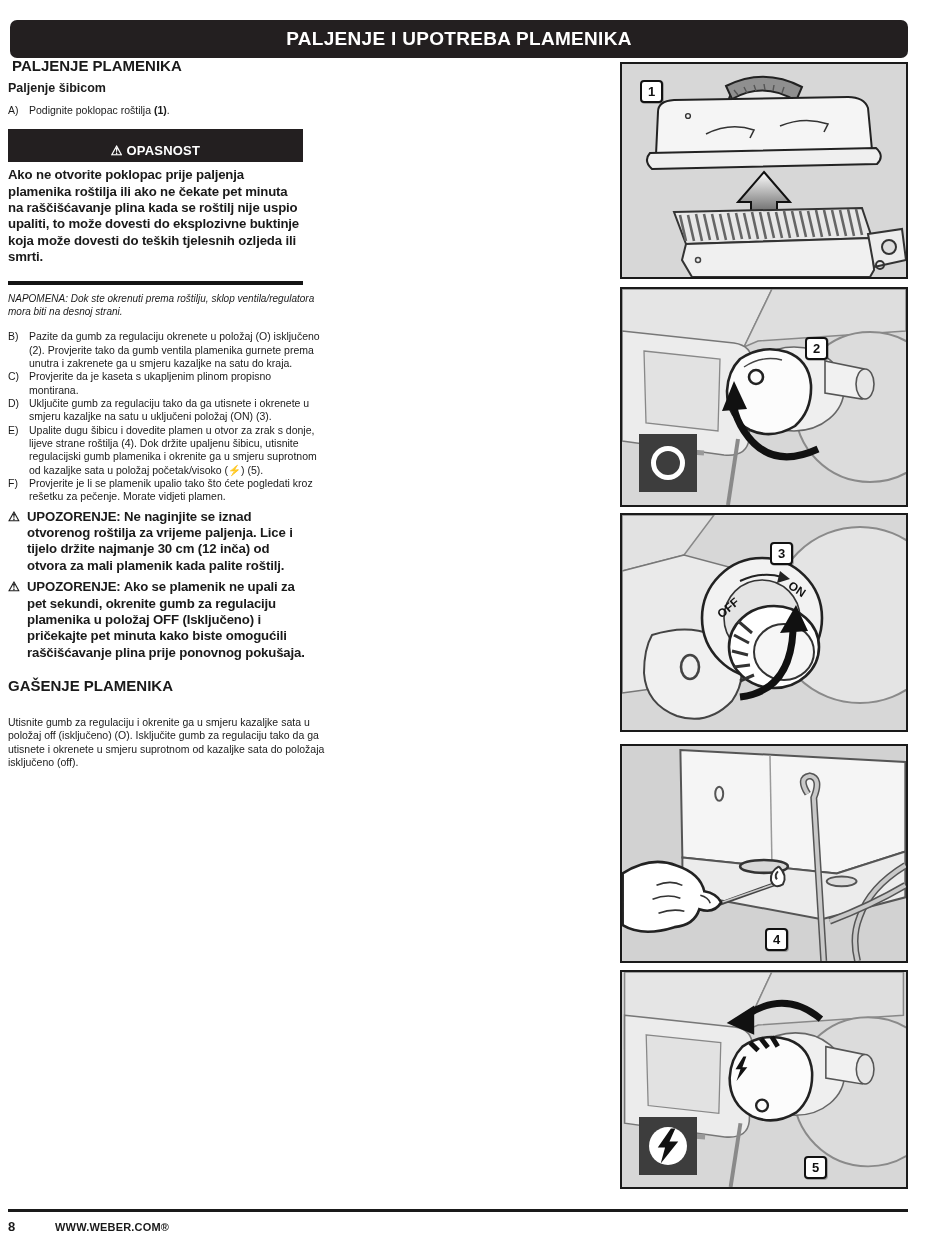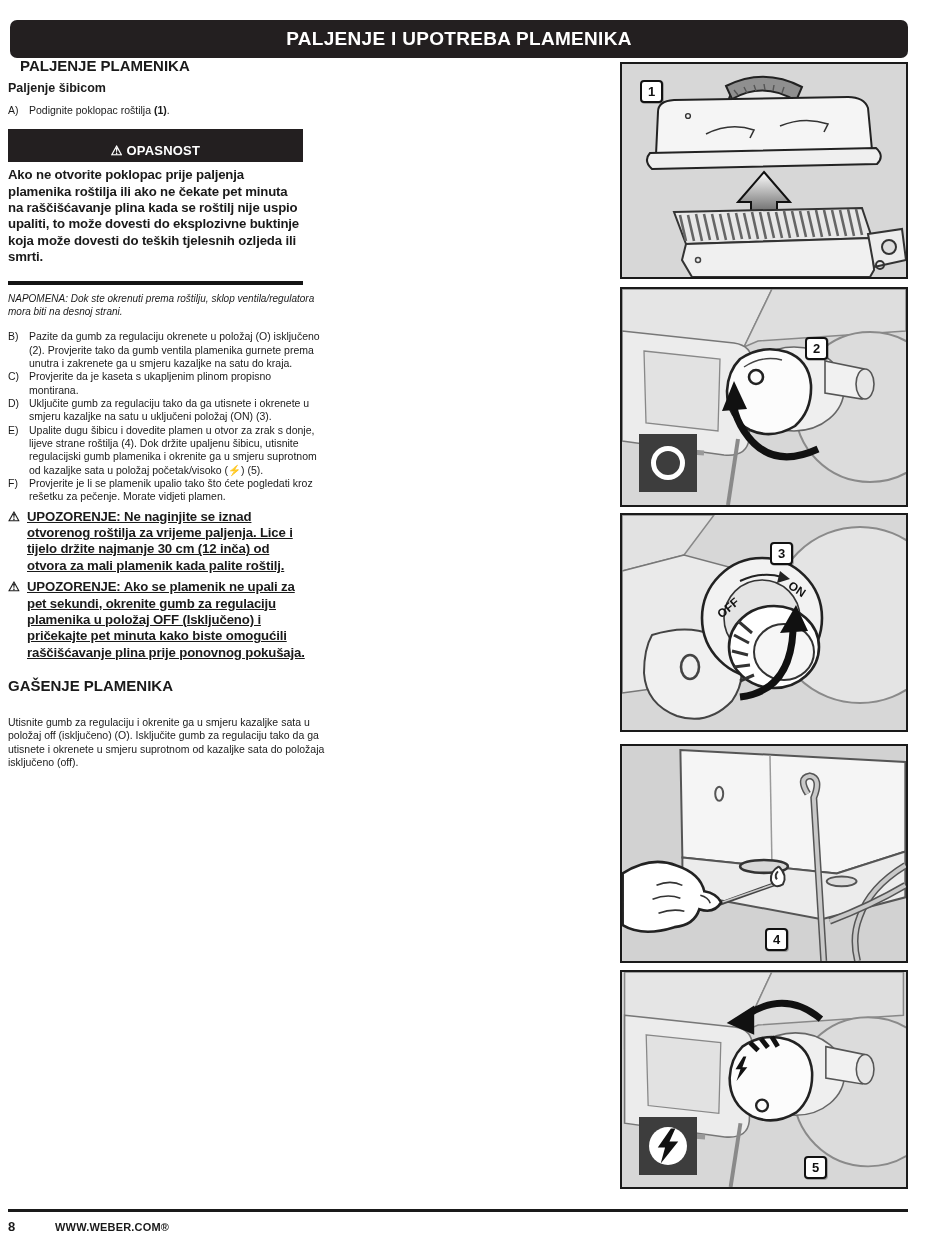--- a/index.html
+++ b/index.html
@@ -10,21 +10,21 @@
   }
   
   .header-bar {
     position: absolute; left: 10px; top: 20px; width: 898px; height: 38px;
     background: #231f20; border-radius: 7px; color: #fff;
     display: flex; align-items: center; justify-content: center;
     font-size: 19px; font-weight: bold; letter-spacing: .3px;
   }
   
   .left-col { position: absolute; left: 8px; top: 57px; width: 474px; }
-  .sec-title { font-size: 15px; font-weight: bold; margin: 0 12px 7px; }
+  .sec-title { font-size: 15px; font-weight: bold; margin: 0 4px 7px; }
   .sub-title { font-size: 12.5px; font-weight: bold; margin: 0 0 9px; }
   .step { display: flex; font-size: 10.5px; line-height: 1.27; }
   .step-label { width: 21px; flex: none; }
   .step-text { width: 292px; }
   .step-a { margin-bottom: 12px; }
   .bold { font-weight: bold; }
   .danger-bar {
     width: 295px; background: #231f20; color: #fff; text-align: center;
     font-weight: bold; font-size: 13px; padding: 14px 0 4px; letter-spacing: .2px;
   }
@@ -35,21 +35,21 @@
   .note {
     width: 312px; font-style: italic; font-size: 10px; line-height: 1.25;
     margin: 8px 0 12px;
   }
   .steps { width: 318px; }
   .warning {
     display: flex; width: 302px; font-weight: bold; font-size: 13.2px;
     line-height: 1.24; letter-spacing: -.15px; margin-top: 5px;
   }
   .warn-icon { width: 19px; flex: none; font-weight: bold; }
-  .warn-text { flex: 1; text-decoration: underline; }
+  .warn-text { flex: 1; }
   .gasenje-title { font-size: 15px; font-weight: bold; margin: 16px 0 22px; }
   .gasenje-text { width: 324px; font-size: 10.5px; line-height: 1.27; }
   
   .panel {
     position: absolute; left: 620px; width: 288px;
     background: #d7d7d7; border: 2px solid #1a1a1a;
   }
   .panel svg { display: block; width: 100%; height: 100%; }
   #panel-1 { top: 62px;  height: 217px; }
   #panel-2 { top: 287px; height: 220px; }

